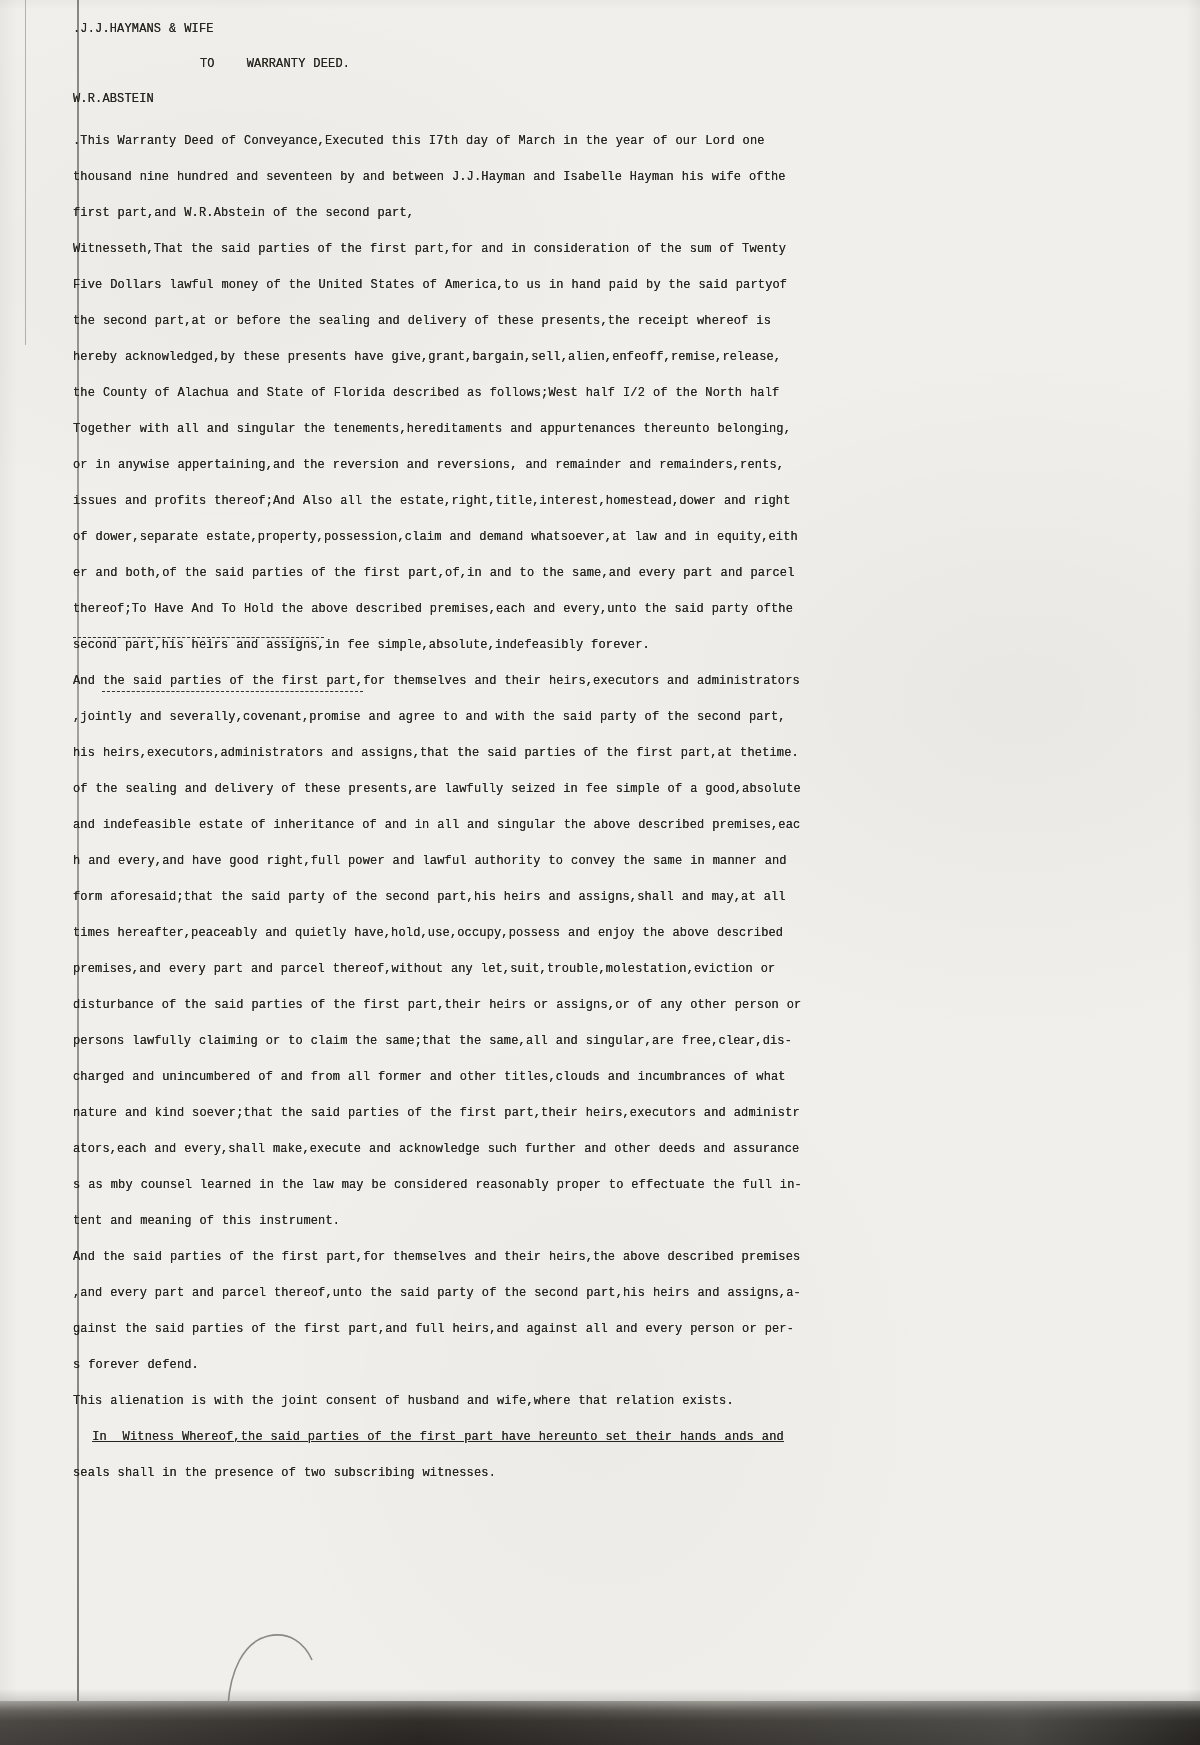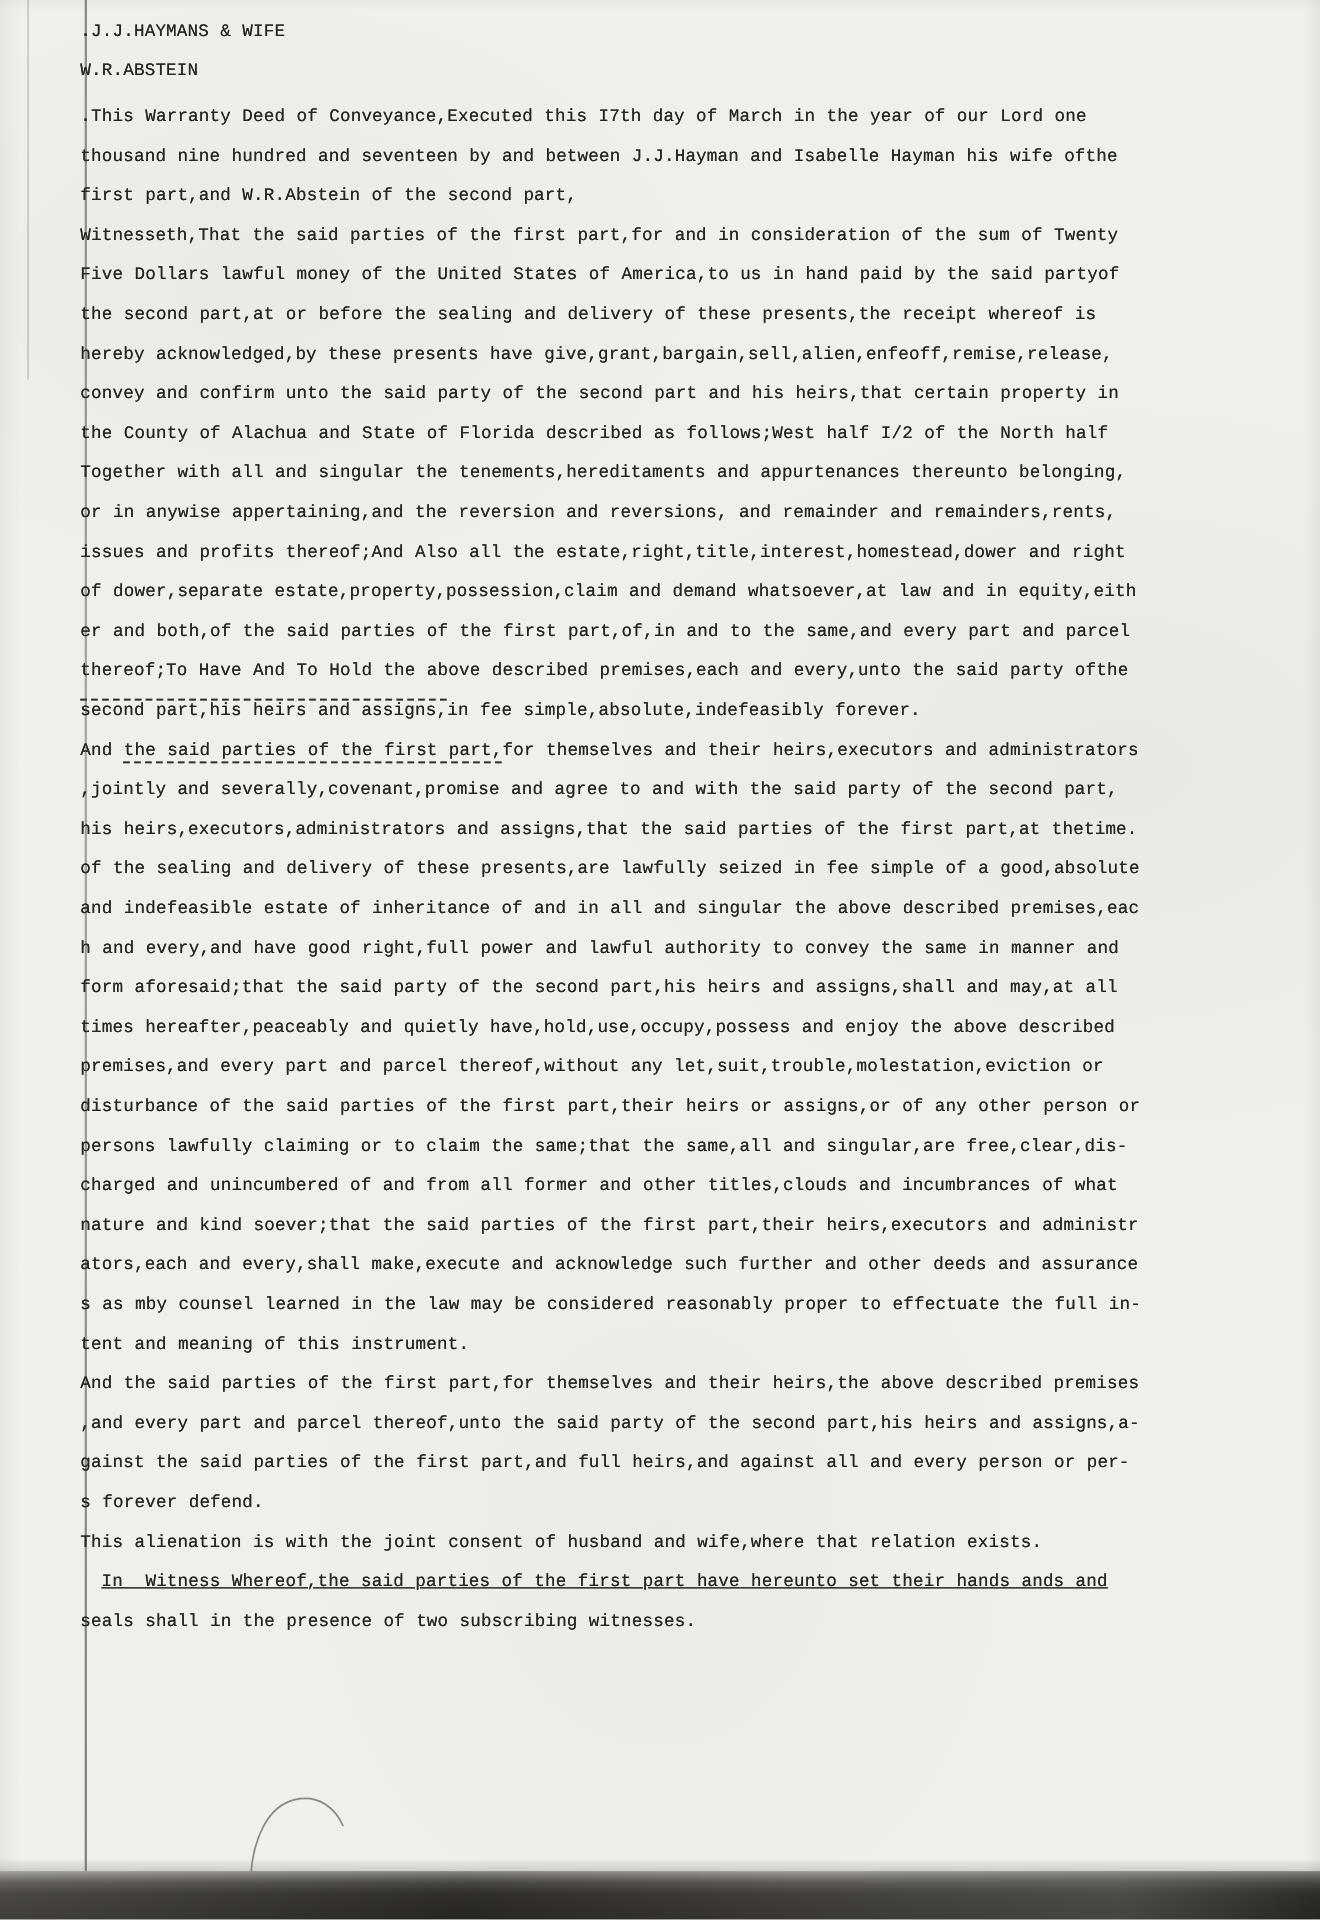--- a/index.html
+++ b/index.html
@@ -36,21 +36,21 @@
   .bottom-band{
     position:absolute;left:0;right:0;bottom:0;height:44px;
     background:
       linear-gradient(to right, rgba(255,255,255,0.10), rgba(0,0,0,0.12) 35%, rgba(255,255,255,0.06) 60%, rgba(120,120,118,0.35) 85%, rgba(0,0,0,0.15)),
       linear-gradient(to bottom, #9a9791 0px, #55524d 10px, #37342f 20px, #2c2926 44px);
   }
   .pen-mark{position:absolute;left:0;top:0;pointer-events:none;}
 
   .content{
     position:absolute;left:73px;top:12px;width:1100px;
-    font-size:16px;
+    font-size:12px;
     letter-spacing:0.15px;
     text-shadow:0 0 0.6px rgba(40,36,28,0.85);
     word-spacing:0.5px;
   }
   .line{
     margin:0;padding:0;
     line-height:35px;
     white-space:pre;
   }
   .title-line .gap-to{display:inline-block;width:127px;}
@@ -68,30 +68,30 @@
 </head>
 <body>
 
 <div class="page">
 
   <div class="edge-line"></div>
   <div class="margin-line"></div>
 
   <div class="content">
     <p class="line">.J.J.HAYMANS &amp; WIFE</p>
+    <p class="line title-line"><span class="gap-to"></span><span>TO</span><span class="gap-title"></span><span>WARRANTY DEED.</span></p>
     <p class="line">W.R.ABSTEIN</p>
     <div class="body-lines" id="body-lines">
         <p class="line body-line">.This Warranty Deed of Conveyance,Executed this I7th day of March in the year of our Lord one</p>
         <p class="line body-line">thousand nine hundred and seventeen by and between J.J.Hayman and Isabelle Hayman his wife ofthe</p>
         <p class="line body-line">first part,and W.R.Abstein of the second part,</p>
         <p class="line body-line">Witnesseth,That the said parties of the first part,for and in consideration of the sum of Twenty</p>
         <p class="line body-line">Five Dollars lawful money of the United States of America,to us in hand paid by the said partyof</p>
         <p class="line body-line">the second part,at or before the sealing and delivery of these presents,the receipt whereof is</p>
         <p class="line body-line">hereby acknowledged,by these presents have give,grant,bargain,sell,alien,enfeoff,remise,release,</p>
-        <p class="line body-line">convey and confirm unto the said party of the second part and his heirs,that certain property in</p>
         <p class="line body-line">the County of Alachua and State of Florida described as follows;West half I/2 of the North half</p>
         <p class="line body-line">Together with all and singular the tenements,hereditaments and appurtenances thereunto belonging,</p>
         <p class="line body-line">or in anywise appertaining,and the reversion and reversions, and remainder and remainders,rents,</p>
         <p class="line body-line">issues and profits thereof;And Also all the estate,right,title,interest,homestead,dower and right</p>
         <p class="line body-line">of dower,separate estate,property,possession,claim and demand whatsoever,at law and in equity,eith</p>
         <p class="line body-line">er and both,of the said parties of the first part,of,in and to the same,and every part and parcel</p>
         <p class="line body-line">thereof;To Have And To Hold the above described premises,each and every,unto the said party ofthe</p>
         <p class="line body-line"><span></span><span class="dash-over">second part,his heirs and assigns,</span><span>in fee simple,absolute,indefeasibly forever.</span></p>
         <p class="line body-line"><span>And </span><span class="dash-under">the said parties of the first part,</span><span>for themselves and their heirs,executors and administrators</span></p>
         <p class="line body-line">,jointly and severally,covenant,promise and agree to and with the said party of the second part,</p>

